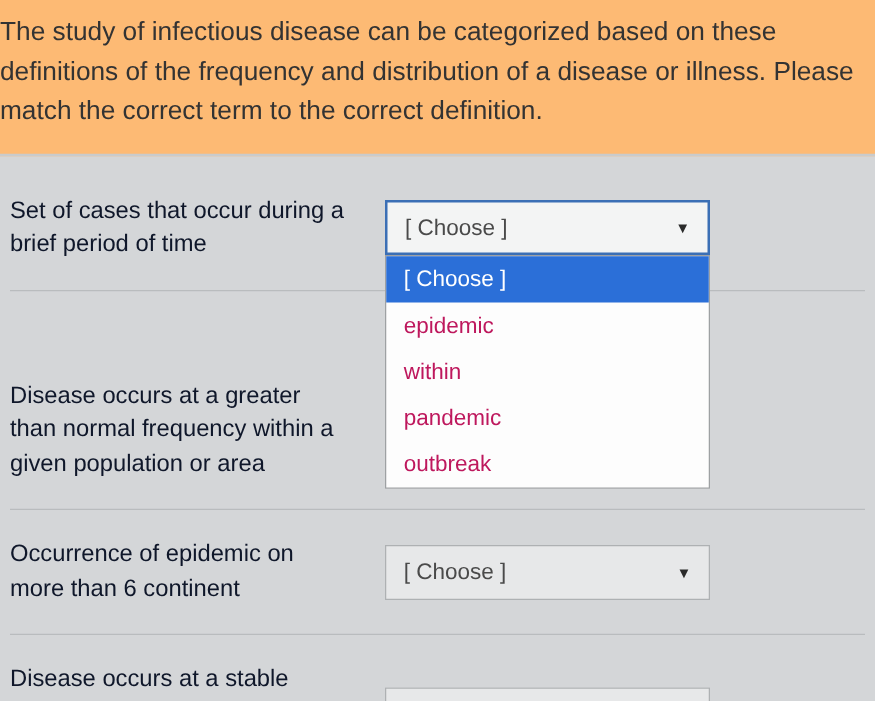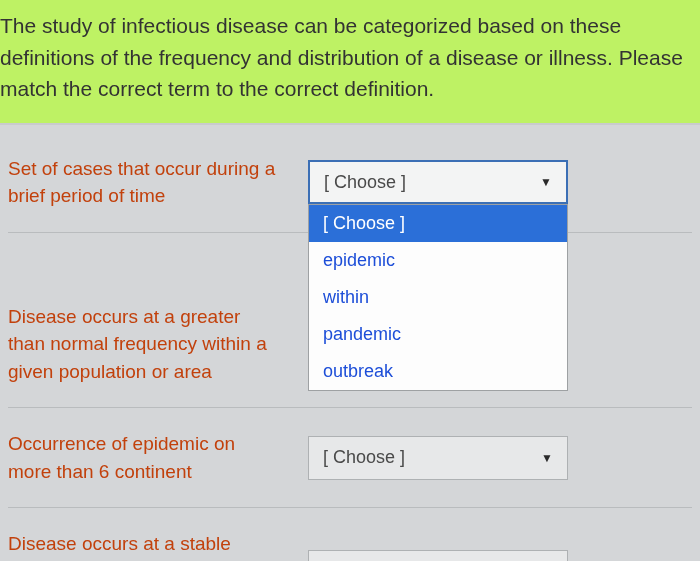--- a/index.html
+++ b/index.html
@@ -8,40 +8,40 @@
     background: #d4d6d8;
     width: 700px;
     height: 561px;
     overflow: hidden;
     color: #2a2a2a;
   }
   .instructions {
     padding: 10px 8px 18px 0;
     font-size: 21px;
     line-height: 1.5;
-    background: #bef264;
+    background: #fdba74;
     color: #333;
     border-bottom: 2px solid #c9cbcc;
   }
   .quiz-area {
     padding: 0 8px 0 8px;
   }
   .row {
     display: flex;
     align-items: center;
     border-bottom: 1px solid #b9bcbe;
     padding: 22px 0;
     position: relative;
   }
   .row:first-child { padding-top: 30px; }
   .prompt {
     width: 300px;
     font-size: 19px;
     line-height: 1.45;
-    color: #c2410c;
+    color: #0f172a;
     padding-right: 26px;
   }
   .select-wrap {
     position: relative;
     width: 260px;
   }
   .select-box {
     width: 100%;
     height: 44px;
     border: 1px solid #aeb1b3;
@@ -67,21 +67,21 @@
     top: 44px;
     left: 0;
     width: 100%;
     background: #fdfdfd;
     border: 1px solid #9ea1a3;
     z-index: 10;
   }
   .dropdown .opt {
     padding: 8px 14px;
     font-size: 18px;
-    color: #1d4ed8;
+    color: #be185d;
     cursor: pointer;
   }
   .dropdown .opt.highlight {
     background: #2b6fd8;
     color: #fff;
   }
 </style>
 </head>
 <body>
 

